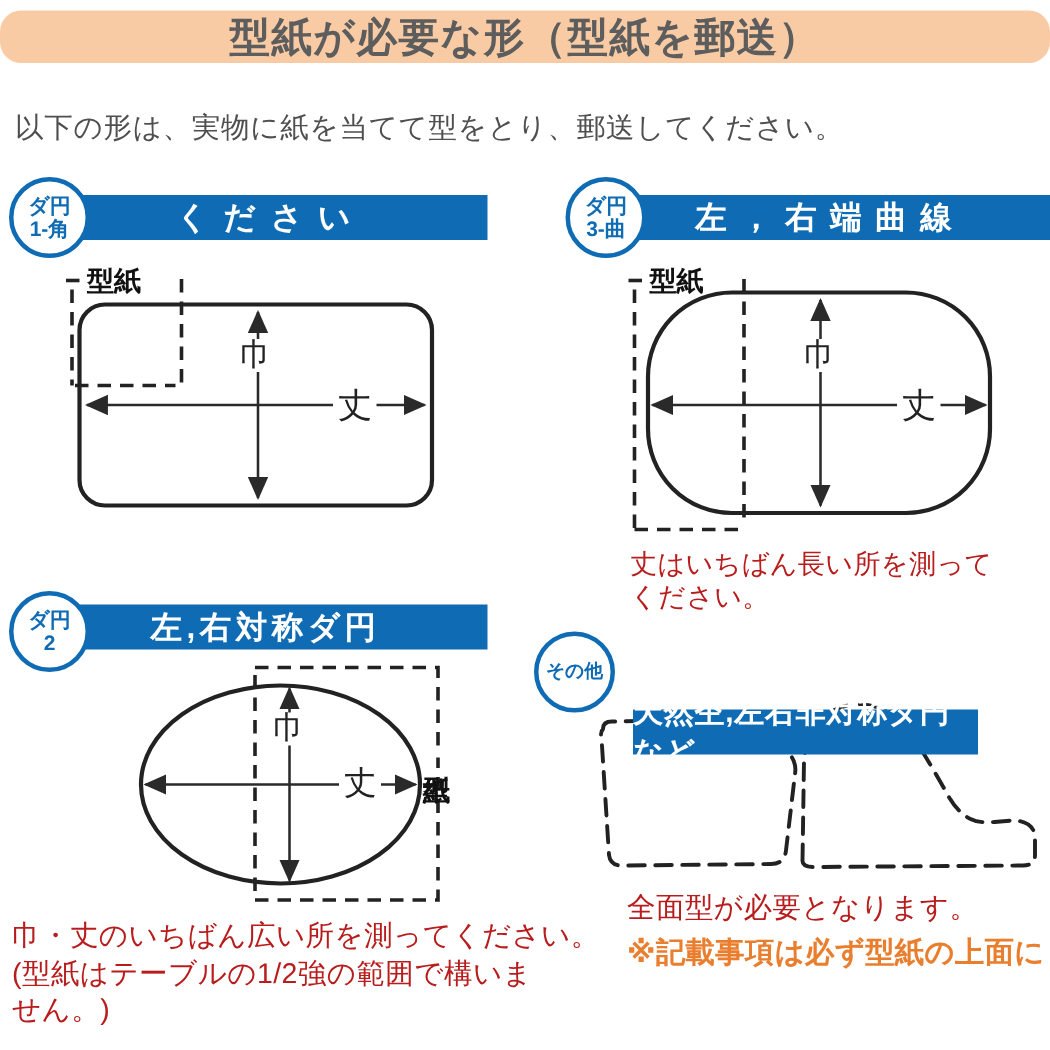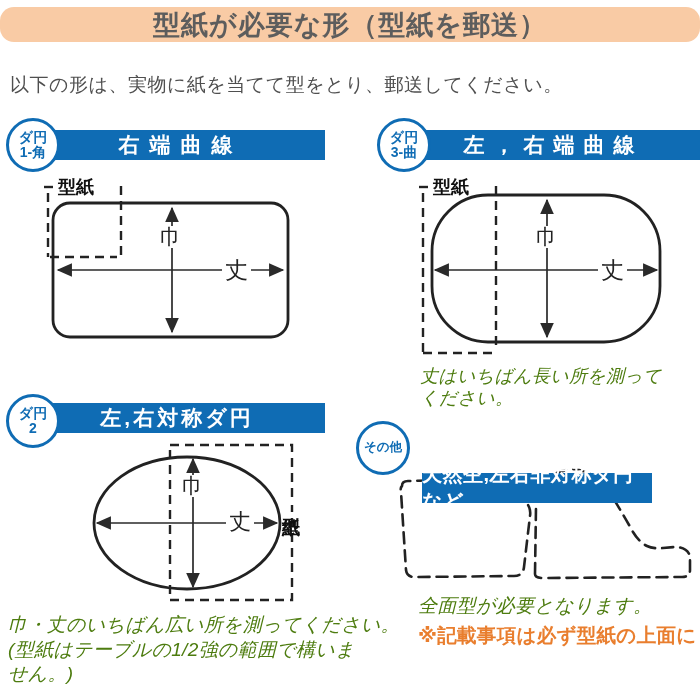--- a/index.html
+++ b/index.html
@@ -21,40 +21,40 @@
   .shape{fill:none;stroke:#222;stroke-width:2.8;}
   .dash{fill:none;stroke:#222;stroke-width:2.4;stroke-dasharray:9 6;stroke-linecap:butt;}
   .blob{fill:none;stroke:#222;stroke-width:2.6;stroke-dasharray:11 7;stroke-linecap:round;stroke-linejoin:round;}
   .arrow{stroke:#2a2a2a;stroke-width:1.7;fill:none;}
   .ah{fill:#2a2a2a;}
 
   .dim{position:absolute;background:#fff;color:#222;font-size:21px;font-weight:500;padding:0 3px;line-height:1.05;z-index:2;}
   .pat{position:absolute;color:#111;font-size:18px;font-weight:bold;line-height:1;z-index:2;}
   .pat.vert{writing-mode:vertical-rl;background:#fff;padding:2px 0;}
 
-  .note{position:absolute;color:#4d7c0f;font-size:18px;line-height:21.5px;letter-spacing:0.3px;font-style:italic;}
+  .note{position:absolute;color:#b91c1c;font-size:18px;line-height:21.5px;letter-spacing:0.3px;}
   .note.big{font-size:19px;line-height:24.5px;font-weight:500;}
   .warn{position:absolute;color:#e97e2e;font-size:19.5px;font-weight:bold;line-height:26px;letter-spacing:0.3px;}
 </style>
 </head>
 <body>
 
 <div class="page">
 
   <div class="hdr">
     <div class="hdr-title">型紙が必要な形（型紙を郵送）</div>
   </div>
   <div class="intro">以下の形は、実物に紙を当てて型をとり、郵送してください。</div>
 
   <div class="badge" style="left:6px;top:118px;">
     <span>ダ円</span>
     <span>1-角</span>
   </div>
   <div class="banner" style="left:26px;top:130px;width:299px;font-size:21px;letter-spacing:10px;padding-left:10px;box-sizing:border-box;">
-    <span>右端曲線</span>
+    <span>ください</span>
   </div>
 
   <svg style="left:0;top:172px;" width="350" height="180" viewBox="0 0 350 180">
     <defs>
       <marker id="a1" markerWidth="10" markerHeight="9" refX="8.2" refY="4" orient="auto-start-reverse">
           <path class="ah" d="M0,0L9,4L0,8z"></path>
         </marker>
     </defs>
     <line class="dash" x1="44" y1="15" x2="54" y2="15"></line>
     <line class="dash" x1="48" y1="21" x2="48" y2="85"></line>

